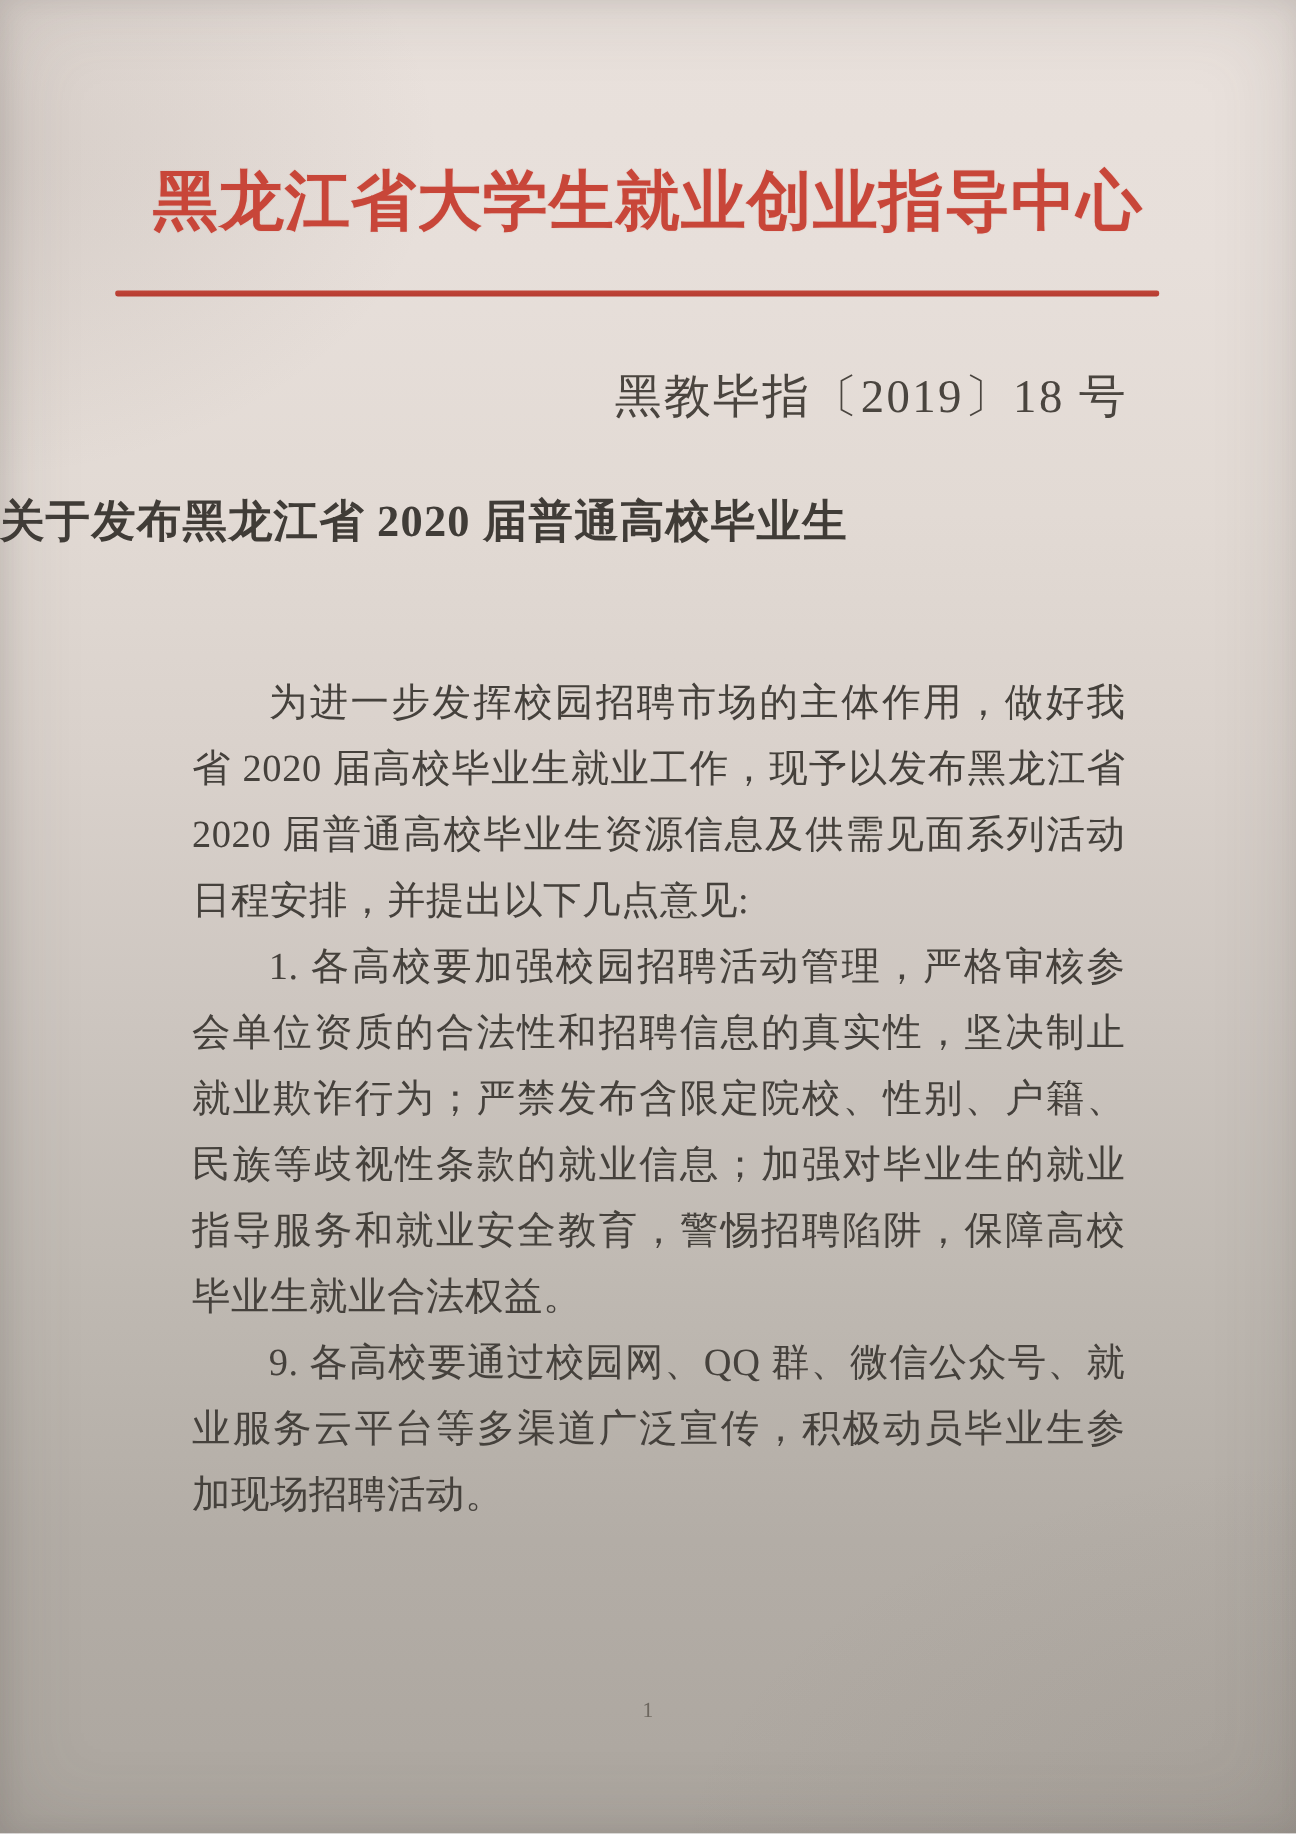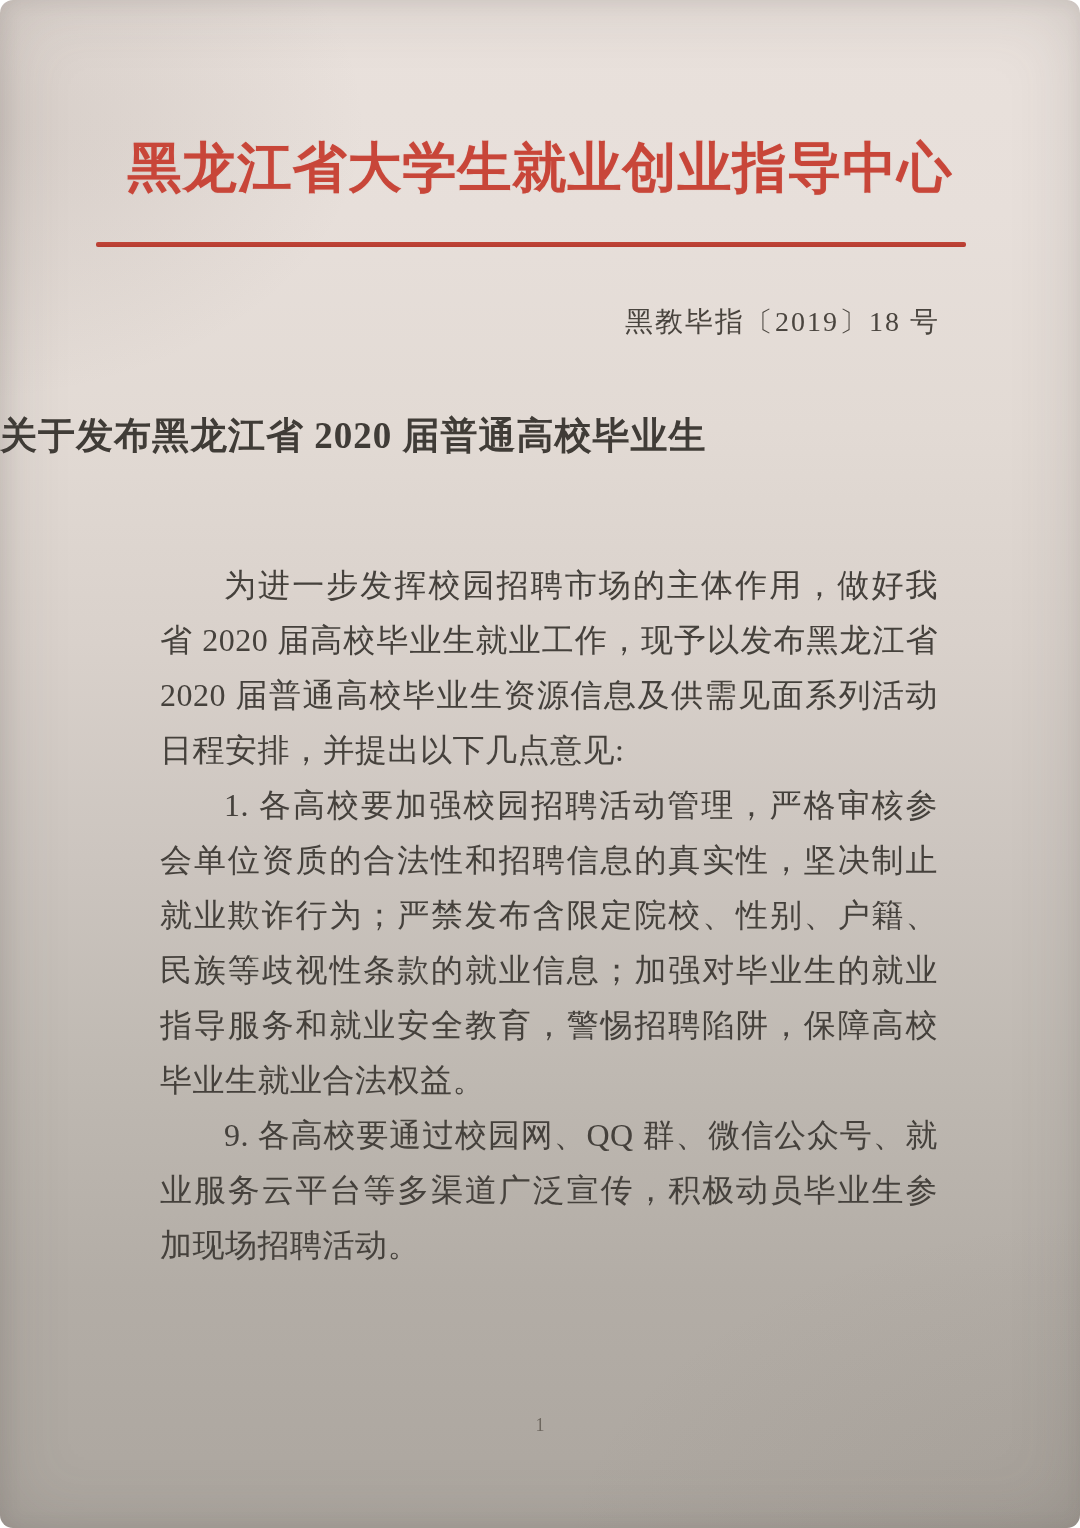--- a/index.html
+++ b/index.html
@@ -11,21 +11,20 @@
   .paper {
     position: relative;
     width: 1080px; height: 1528px;
     background:
       radial-gradient(ellipse 600px 400px at -5% 8%, rgba(120,108,98,0.18), rgba(120,108,98,0) 70%),
       radial-gradient(ellipse 900px 500px at 110% 102%, rgba(95,88,80,0.12), rgba(95,88,80,0) 70%),
       linear-gradient(180deg,
         #e9e1dc 0%, #e7dfda 14%, #e2dad4 28%, #d9d1cb 42%,
         #ccc5bf 56%, #bfb9b2 70%, #b3ada6 84%, #aca69f 100%);
     box-shadow: inset 0 0 70px rgba(80,72,64,0.18), inset 4px 0 18px rgba(80,72,64,0.10);
-    border-radius: 13px;
   }
   
   .letterhead {
     position: absolute;
     top: 132px; left: 0; width: 1080px;
     text-align: center;
     font-size: 54px;
     font-weight: bold;
     letter-spacing: 1px;
     color: #c84639;
@@ -38,21 +37,21 @@
     width: 870px; height: 5px;
     background: linear-gradient(180deg, #c14538 0%, #b53c31 100%);
     border-radius: 2px;
   }
   
   .doc-number {
     position: absolute;
     top: 303px; left: 0;
     width: 940px;
     text-align: right;
-    font-size: 28px;
+    font-size: 39px;
     color: #4a453f;
     letter-spacing: 2px;
     padding-left: 41px;
   }
   
   .doc-title {
     position: absolute;
     top: 407px; left: 0; width: 1080px;
     text-align: left;
     font-size: 37px;

